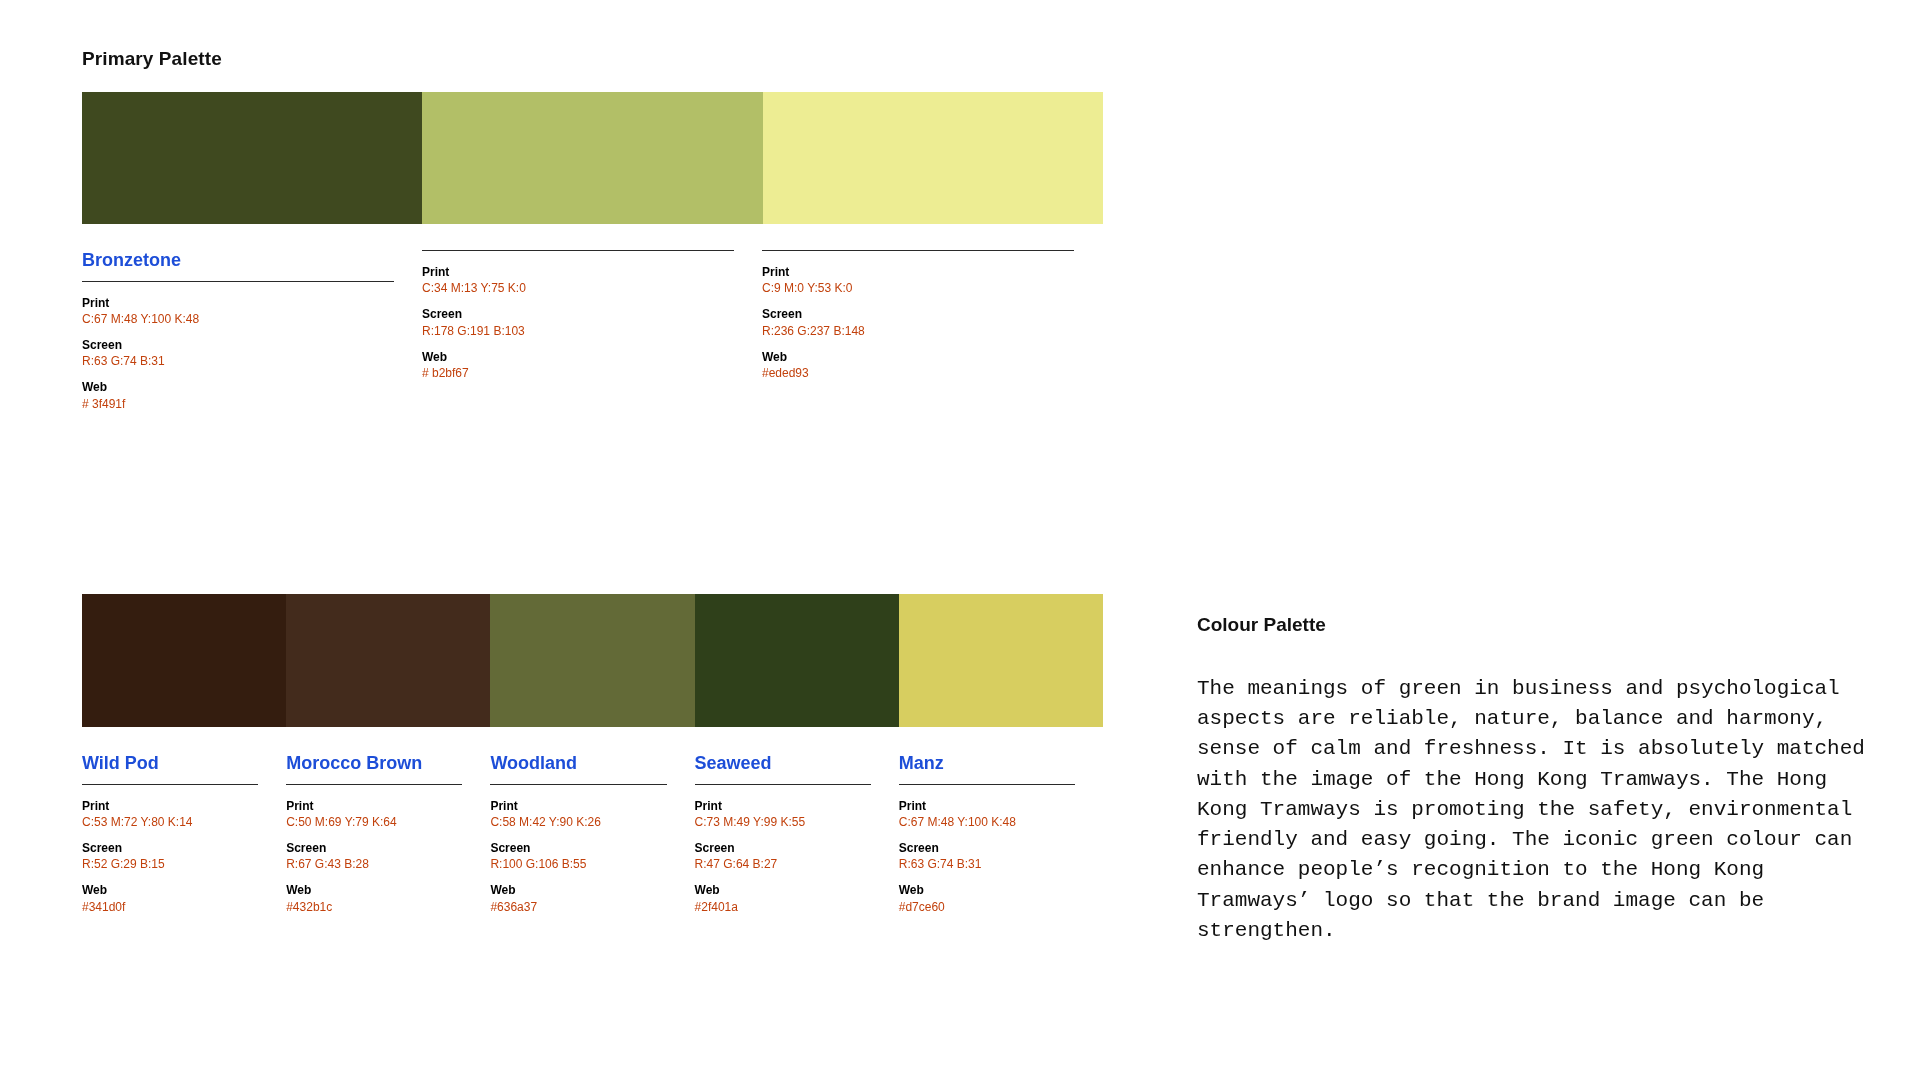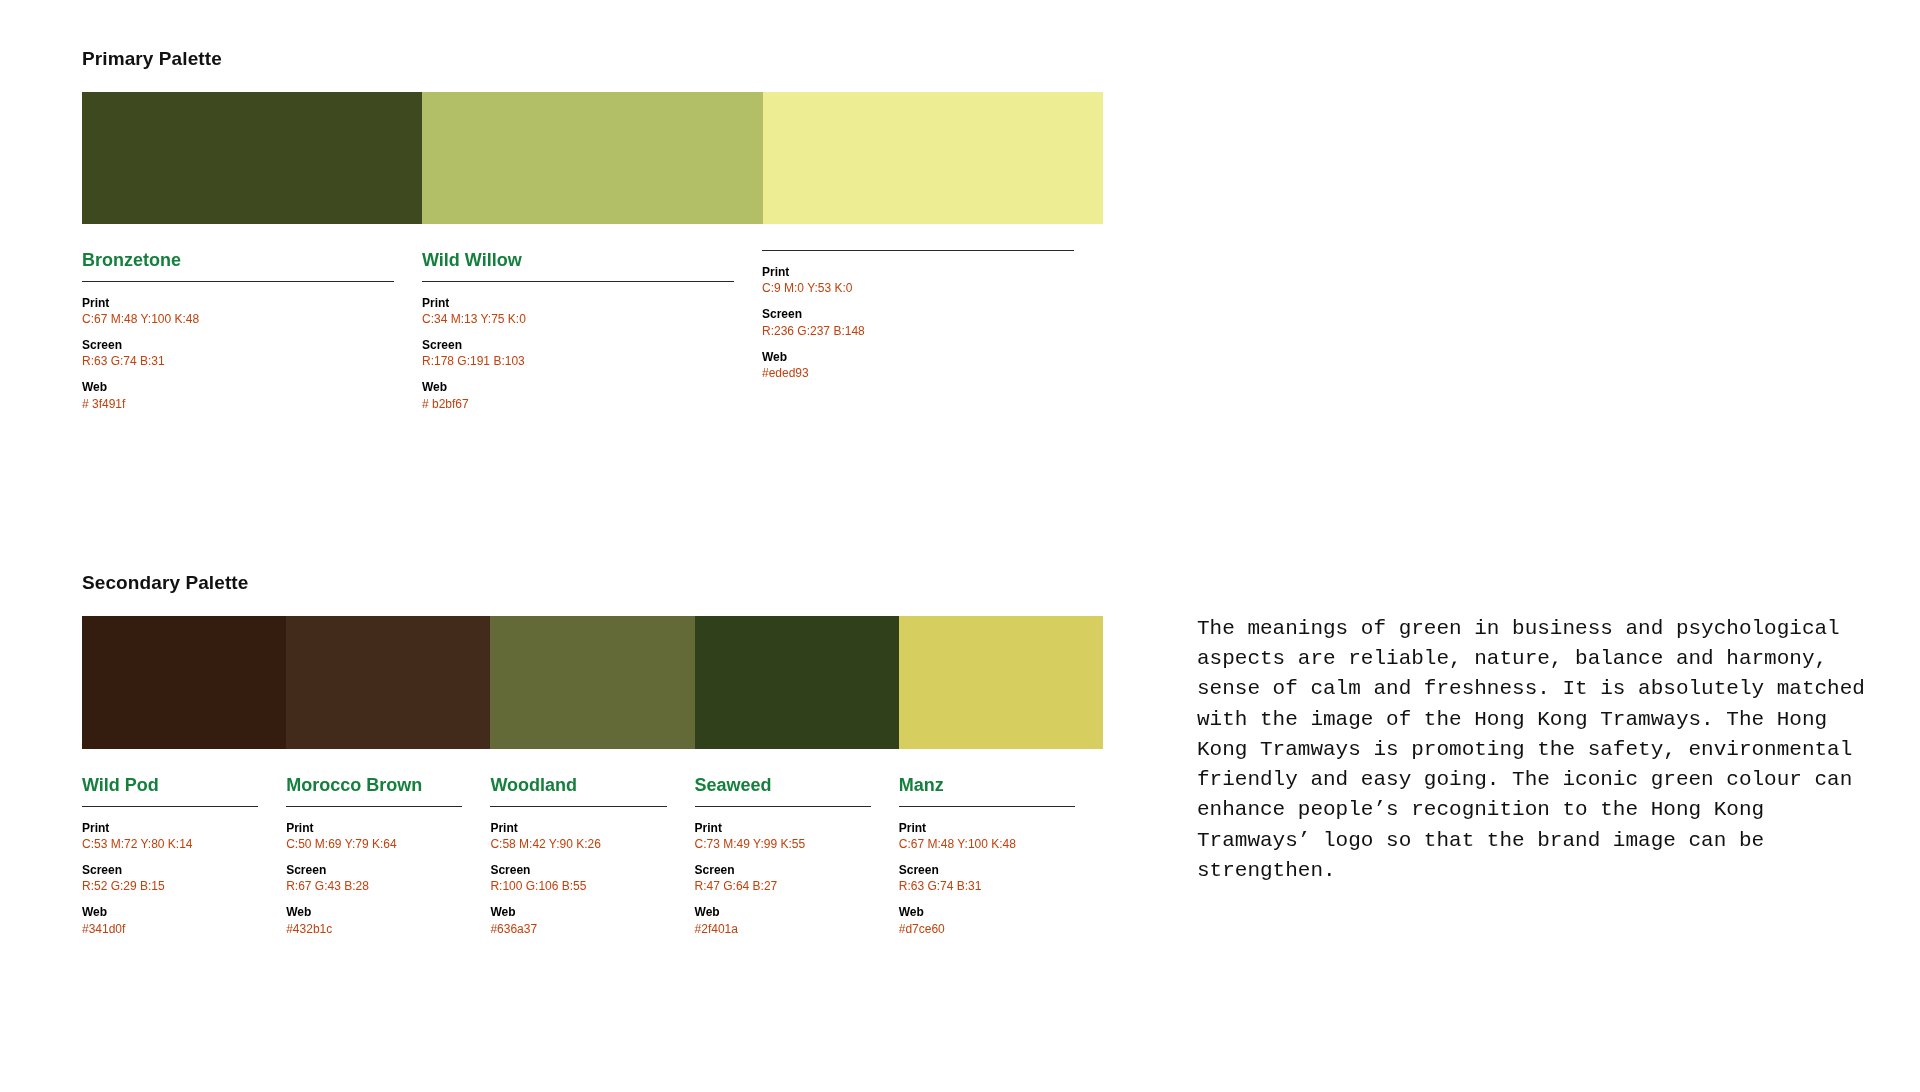--- a/index.html
+++ b/index.html
@@ -72,21 +72,21 @@
     margin-top: 26px;
   }
   .detail-row.primary .detail-col { width: 340px; }
   .detail-row.secondary .detail-col { width: 204.2px; }
 
   .detail-col { padding-right: 28px; }
 
   .swatch-name {
     font-size: 18px;
     font-weight: 700;
-    color: #15803d;
+    color: #1d4ed8;
     line-height: 1.2;
     padding-bottom: 9px;
     white-space: nowrap;
   }
   .name-rule {
     height: 1px;
     background: #2a2a2a;
     width: 100%;
     margin-bottom: 13px;
   }
@@ -144,21 +144,20 @@
             <div class="swatch-name">Bronzetone</div>
             <div class="name-rule"></div>
             <div class="spec-label">Print</div>
             <div class="spec-value">C:67 M:48 Y:100 K:48</div>
             <div class="spec-label">Screen</div>
             <div class="spec-value">R:63 G:74 B:31</div>
             <div class="spec-label">Web</div>
             <div class="spec-value"># 3f491f</div>
           </div>
           <div class="detail-col">
-            <div class="swatch-name">Wild Willow</div>
             <div class="name-rule"></div>
             <div class="spec-label">Print</div>
             <div class="spec-value">C:34 M:13 Y:75 K:0</div>
             <div class="spec-label">Screen</div>
             <div class="spec-value">R:178 G:191 B:103</div>
             <div class="spec-label">Web</div>
             <div class="spec-value"># b2bf67</div>
           </div>
           <div class="detail-col">
             <div class="name-rule"></div>
@@ -166,21 +165,20 @@
             <div class="spec-value">C:9 M:0 Y:53 K:0</div>
             <div class="spec-label">Screen</div>
             <div class="spec-value">R:236 G:237 B:148</div>
             <div class="spec-label">Web</div>
             <div class="spec-value">#eded93</div>
           </div>
         </div>
     </section>
 
     <section id="secondary-section">
-      <h2 class="section-title">Secondary Palette</h2>
 
       <div class="swatch-band secondary" id="secondary-band">
           <div class="swatch" style="background: rgb(52, 29, 15);"></div>
           <div class="swatch" style="background: rgb(67, 43, 28);"></div>
           <div class="swatch" style="background: rgb(99, 106, 55);"></div>
           <div class="swatch" style="background: rgb(47, 64, 26);"></div>
           <div class="swatch" style="background: rgb(215, 206, 96);"></div>
         </div>
 
       <div class="detail-row secondary" id="secondary-details">
@@ -232,16 +230,17 @@
             <div class="spec-label">Screen</div>
             <div class="spec-value">R:63 G:74 B:31</div>
             <div class="spec-label">Web</div>
             <div class="spec-value">#d7ce60</div>
           </div>
         </div>
     </section>
   </div>
 
   <aside class="right-col">
+    <h3 class="copy-title">Colour Palette</h3>
     <p class="copy-body">The meanings of green in business and psychological aspects are reliable, nature, balance and harmony, sense of calm and freshness. It is absolutely matched with the image of the Hong Kong Tramways. The Hong Kong Tramways is promoting the safety, environmental friendly and easy going. The iconic green colour can enhance people’s recognition to the Hong Kong Tramways’ logo so that the brand image can be strengthen.</p>
   </aside>
 
 </div>
 
 </body></html>

